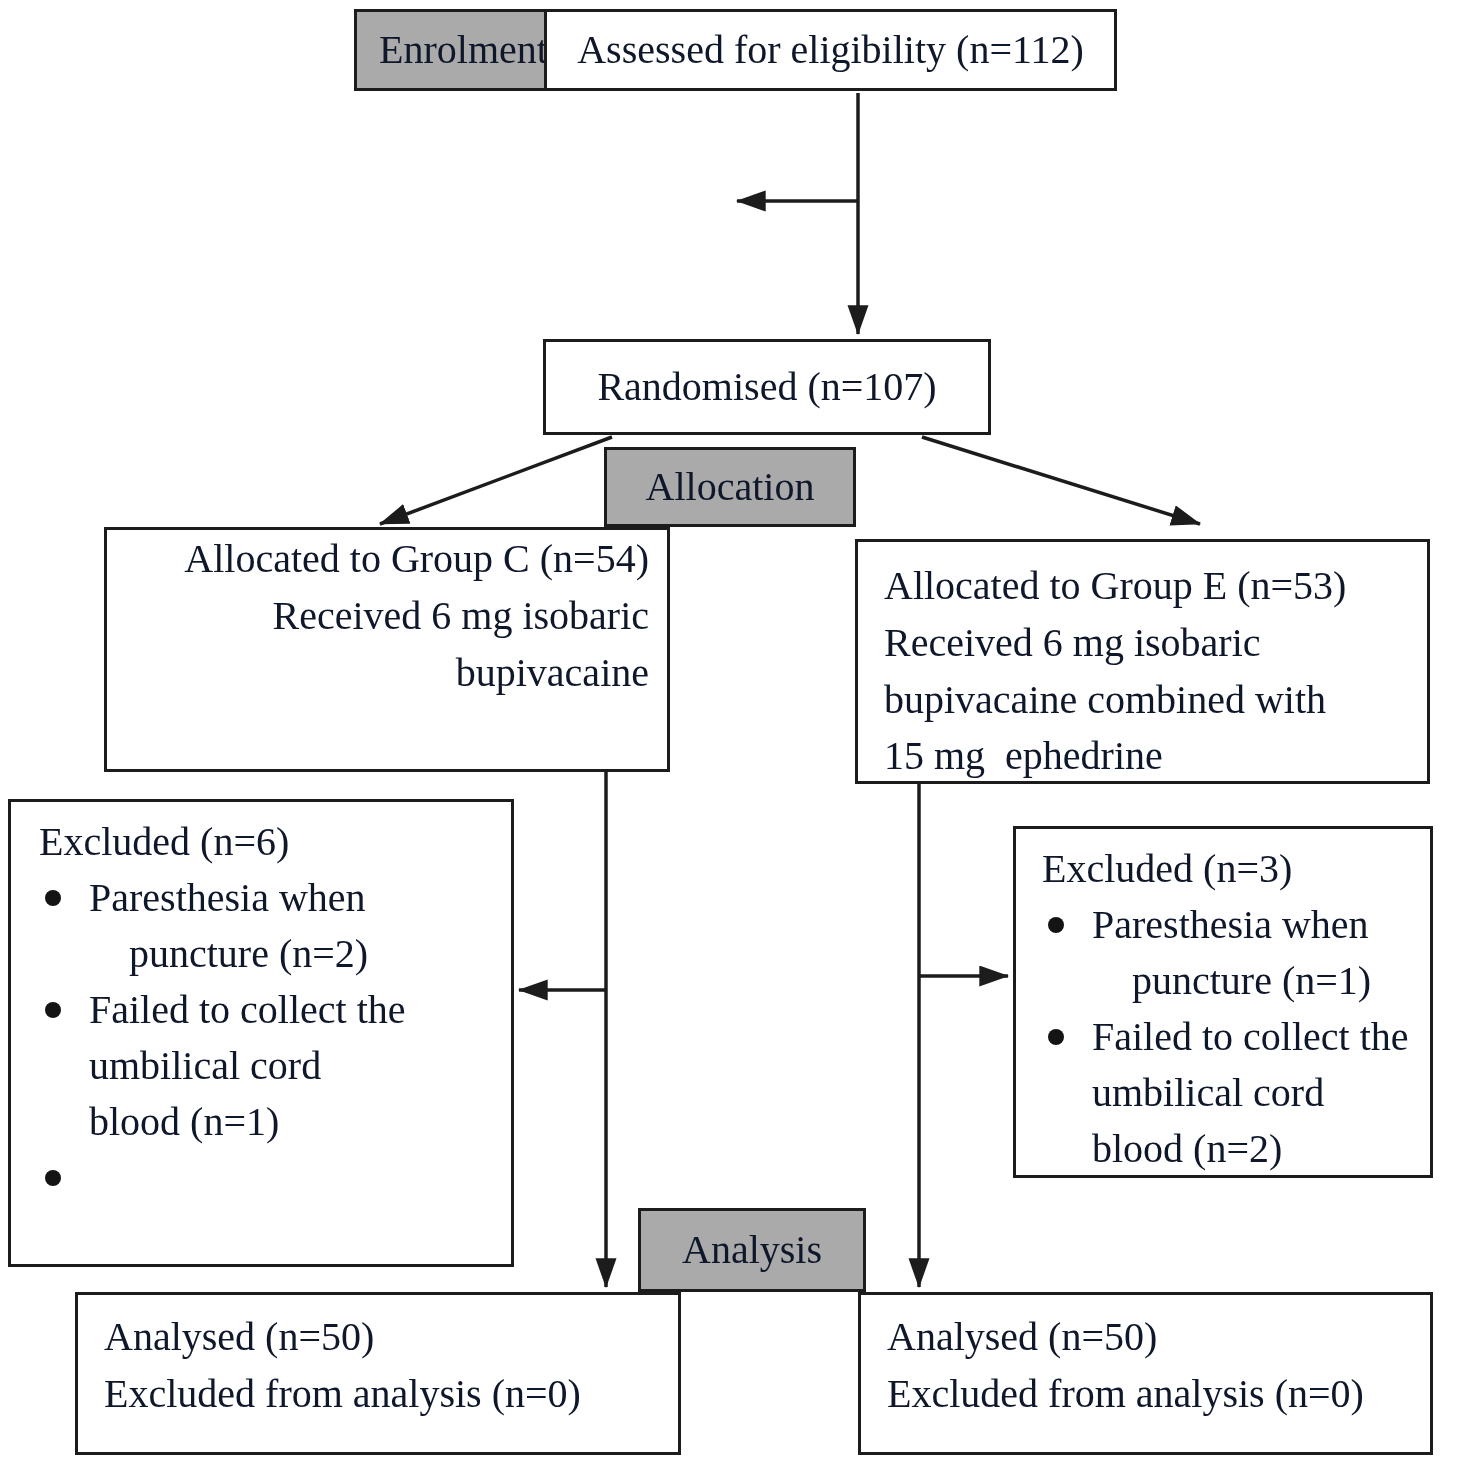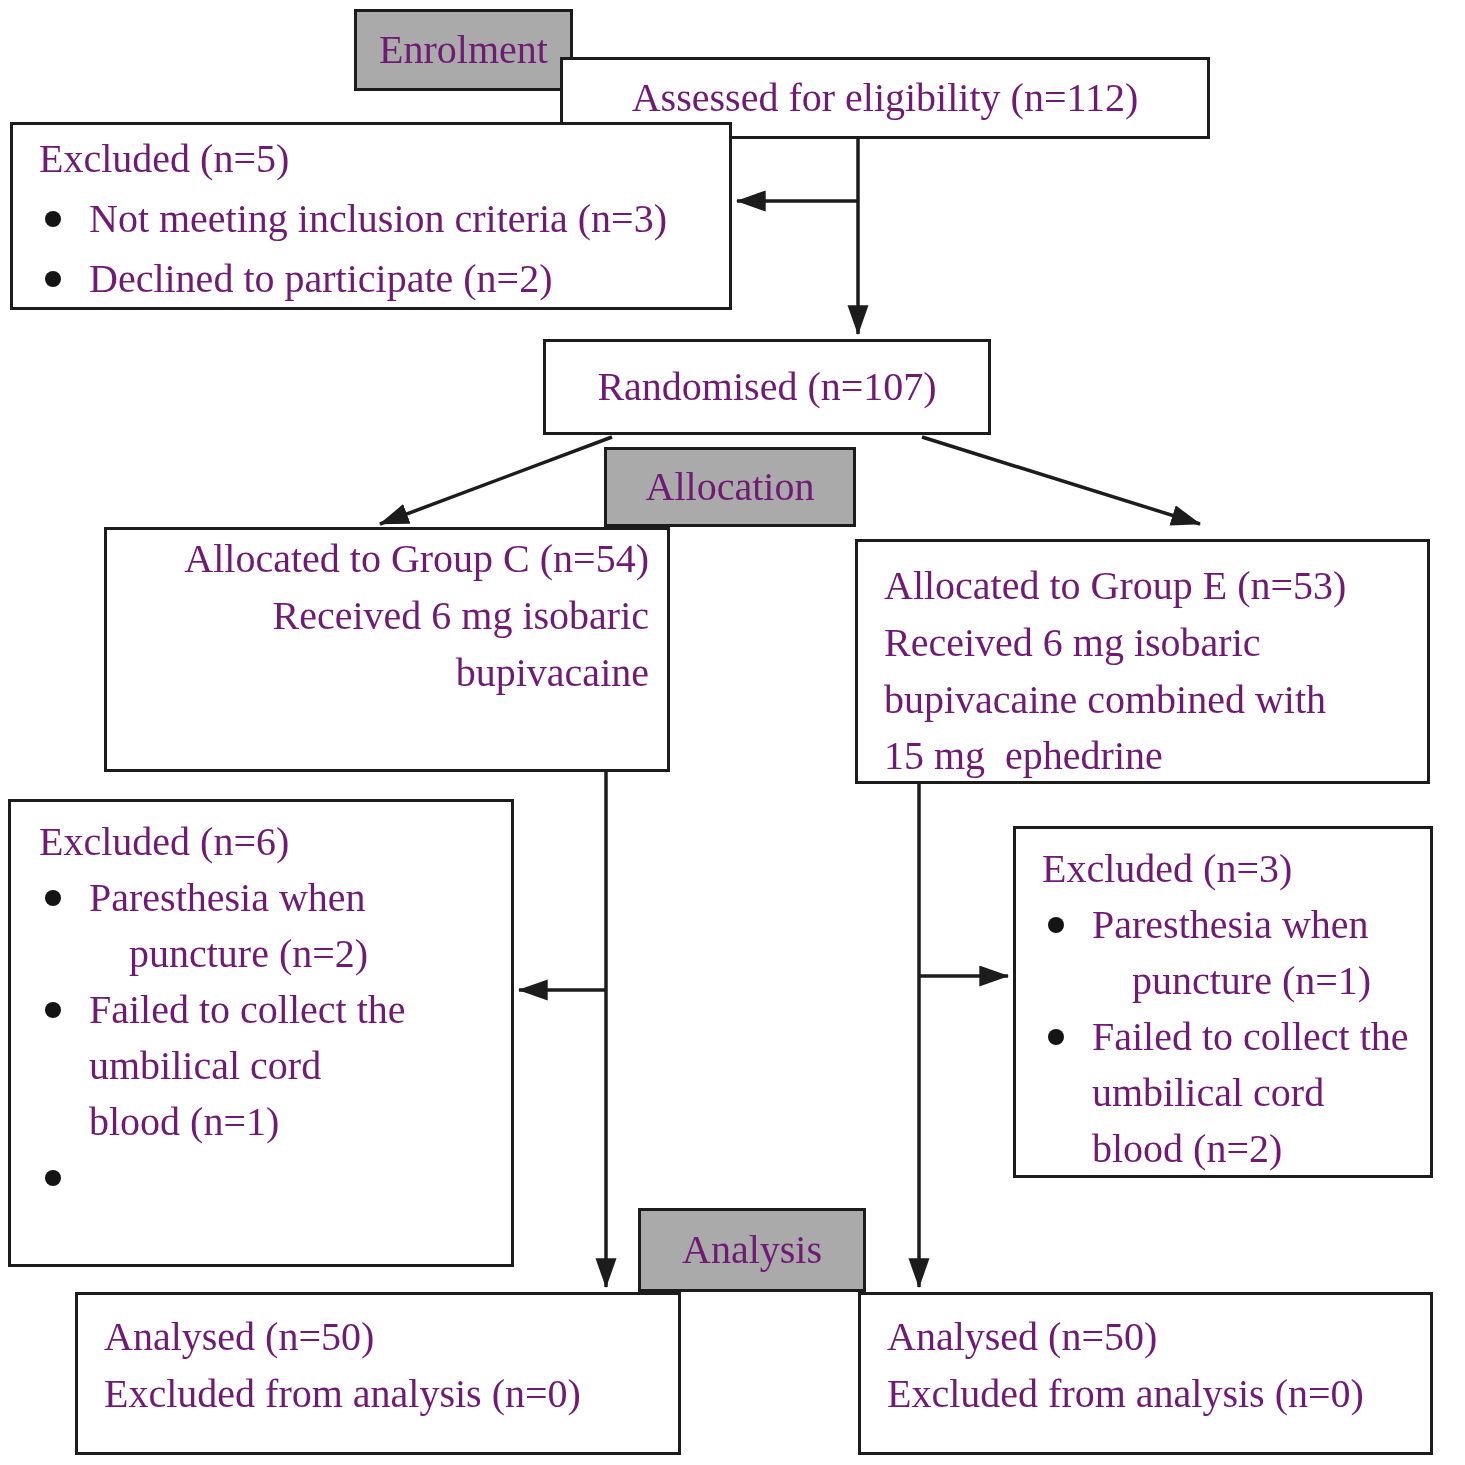--- a/index.html
+++ b/index.html
@@ -2,21 +2,21 @@
 <html><head>
 <meta charset="utf-8">
 <style>
   html, body { margin: 0; padding: 0; background: #ffffff; }
   .canvas {
     position: relative;
     width: 1465px;
     height: 1465px;
     background: #ffffff;
     font-family: "Liberation Serif", serif;
-    color: #701a75;
+    color: #0f172a;
   }
   .box {
     position: absolute;
     box-sizing: border-box;
     border: 3px solid #1c1c1c;
     background: #ffffff;
     font-size: 40px;
     line-height: 1.42;
   }
   .gray {
@@ -69,35 +69,24 @@
       <line x1="606" y1="770" x2="606" y2="1287" marker-end="url(#arrow)"></line>
       <line x1="606" y1="990" x2="519" y2="990" marker-end="url(#arrow)"></line>
       <line x1="919" y1="770" x2="919" y2="1287" marker-end="url(#arrow)"></line>
       <line x1="919" y1="976" x2="1008" y2="976" marker-end="url(#arrow)"></line>
     </g>
   </svg>
 
   <div class="box gray" style="left:354px; top:9px; width:219px; height:82px;">
     <span>Enrolment</span>
   </div>
-  <div class="box center" style="left:560px; top:9px; width:650px; height:82px;margin-top:48px;">
+  <div class="box center" style="left:544px; top:9px; width:573px; height:82px;">
     <span>Assessed for eligibility (n=112)</span>
   </div>
 
-  <div class="box lh150" style="left:10px; top:122px; width:722px; height:188px; padding:4px 14px 0 26px;">
-    <div class="title-line">Excluded (n=5)</div>
-    <div class="bullet-row">
-      <span class="dot"></span>
-      <span class="pre">Not meeting inclusion criteria (n=3)</span>
-    </div>
-    <div class="bullet-row">
-      <span class="dot"></span>
-      <span class="pre">Declined to participate (n=2)</span>
-    </div>
-  </div>
 
   <div class="box center" style="left:543px; top:339px; width:448px; height:96px;">
     <span>Randomised (n=107)</span>
   </div>
 
   <div class="box gray" style="left:604px; top:447px; width:252px; height:80px;">
     <span>Allocation</span>
   </div>
 
   <div class="box pre" style="left:104px; top:527px; width:566px; height:245px; padding:1px 18px 0 28px;text-align:right;">Allocated to Group C (n=54)

